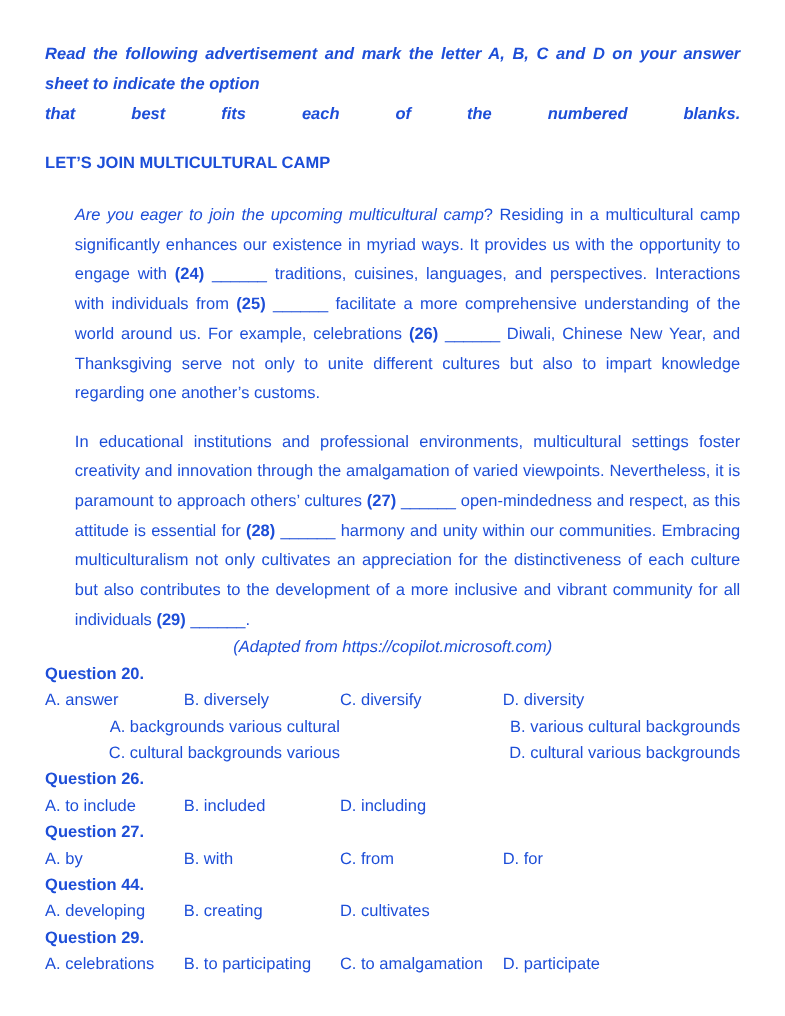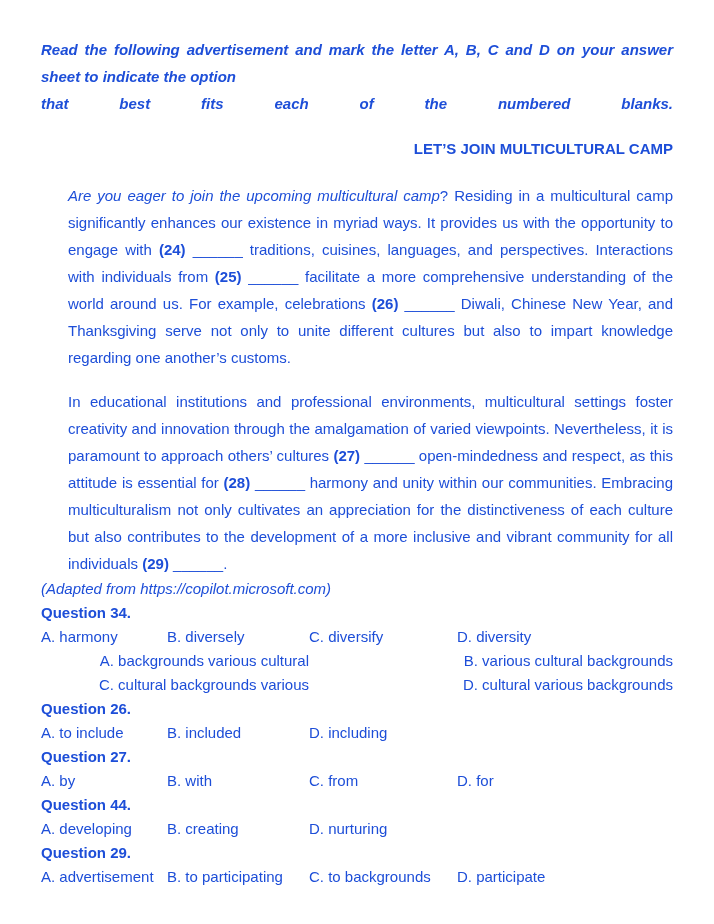--- a/index.html
+++ b/index.html
@@ -19,34 +19,34 @@
   }
   .instr-line {
     font-weight: bold;
     font-style: italic;
     text-align: justify;
   }
   .justify-last {
     text-align-last: justify;
   }
   .title {
-    text-align: right;
+    text-align: left;
     font-weight: bold;
     margin-top: 18px;
   }
   .para {
     text-align: justify;
     margin-top: 17px;
     margin-left: 27px;
   }
   #passage .para:first-child { margin-top: 20px; }
   .b { font-weight: bold; }
   .i { font-style: italic; }
   .attribution {
-    text-align: left;
+    text-align: center;
     font-style: italic;
     line-height: 24px;
     margin-top: 0;
   }
   #questions { line-height: 24px; }
   .q-label { font-weight: bold; }
   .opt-row.cols-4 {
     display: grid;
     grid-template-columns: 126px 142px 148px 1fr;
   }
@@ -66,23 +66,23 @@
     <div class="instr-line justify-last">that best fits each of the numbered blanks.</div>
   </div>
   <div class="title">LET’S JOIN MULTICULTURAL CAMP</div>
   <div id="passage">
       <div class="para"><span class="i">Are you eager to join the upcoming multicultural camp</span><span>? Residing in a multicultural camp significantly enhances our existence in myriad ways. It provides us with the opportunity to engage with </span><span class="b">(24)</span><span> ______ traditions, cuisines, languages, and perspectives. Interactions with individuals from </span><span class="b">(25)</span><span> ______ facilitate a more comprehensive understanding of the world around us. For example, celebrations </span><span class="b">(26)</span><span> ______ Diwali, Chinese New Year, and Thanksgiving serve not only to unite different cultures but also to impart knowledge regarding one another’s customs.</span></div>
       <div class="para"><span>In educational institutions and professional environments, multicultural settings foster creativity and innovation through the amalgamation of varied viewpoints. Nevertheless, it is paramount to approach others’ cultures </span><span class="b">(27)</span><span> ______ open-mindedness and respect, as this attitude is essential for </span><span class="b">(28)</span><span> ______ harmony and unity within our communities. Embracing multiculturalism not only cultivates an appreciation for the distinctiveness of each culture but also contributes to the development of a more inclusive and vibrant community for all individuals </span><span class="b">(29)</span><span> ______.</span></div>
     </div>
   <div class="attribution">(Adapted from https://copilot.microsoft.com)</div>
   <div id="questions">
       <div class="question">
-        <div class="q-label">Question 34.</div>
+        <div class="q-label">Question 20.</div>
         <div class="opt-row cols-4">
-          <div class="opt">A. harmony</div>
+          <div class="opt">A. answer</div>
           <div class="opt">B. diversely</div>
           <div class="opt">C. diversify</div>
           <div class="opt">D. diversity</div>
         </div>
       </div>
       <div class="question">
         <div class="opt-row cols-2">
           <div class="opt">A. backgrounds various cultural</div>
           <div class="opt">B. various cultural backgrounds</div>
         </div>
@@ -106,26 +106,26 @@
           <div class="opt">B. with</div>
           <div class="opt">C. from</div>
           <div class="opt">D. for</div>
         </div>
       </div>
       <div class="question">
         <div class="q-label">Question 44.</div>
         <div class="opt-row cols-4">
           <div class="opt">A. developing</div>
           <div class="opt">B. creating</div>
-          <div class="opt">D. nurturing</div>
+          <div class="opt">D. cultivates</div>
         </div>
       </div>
       <div class="question">
         <div class="q-label">Question 29.</div>
         <div class="opt-row cols-4">
-          <div class="opt">A. advertisement</div>
+          <div class="opt">A. celebrations</div>
           <div class="opt">B. to participating</div>
-          <div class="opt">C. to backgrounds</div>
+          <div class="opt">C. to amalgamation</div>
           <div class="opt">D. participate</div>
         </div>
       </div>
     </div>
 </div>
 
 </body></html>

